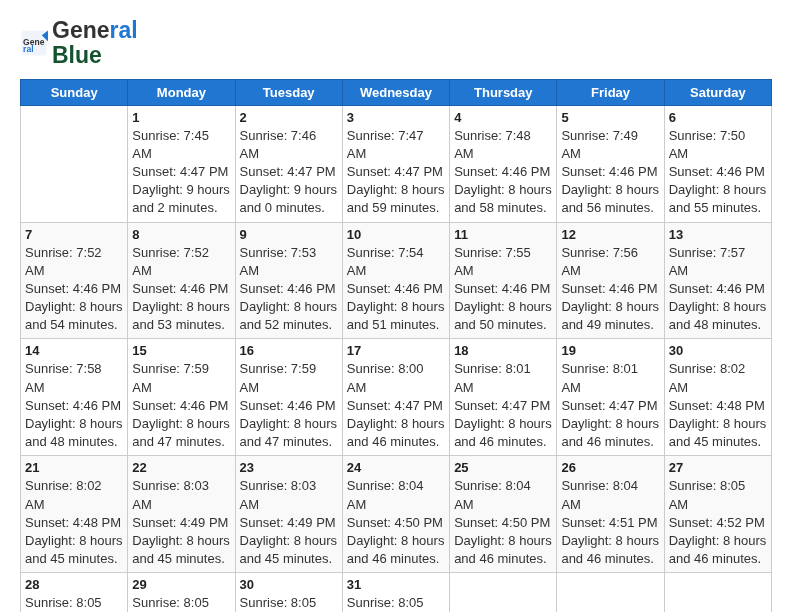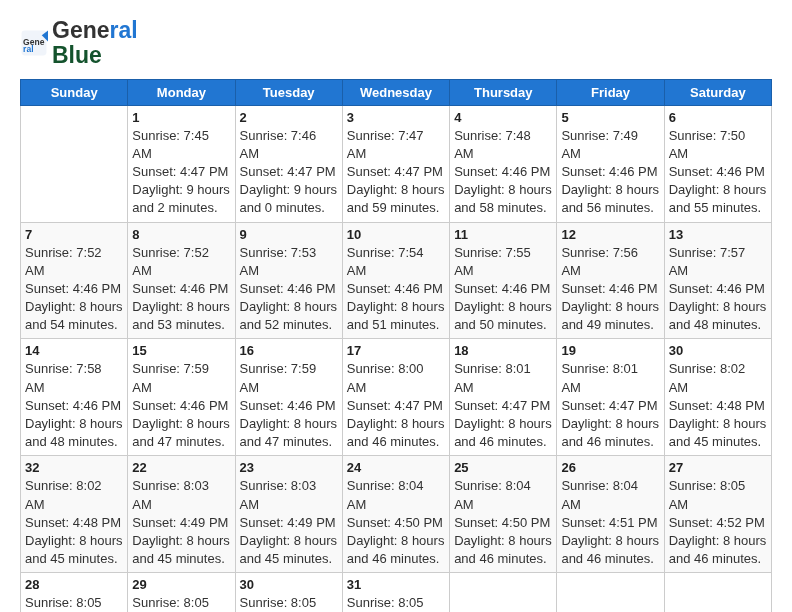--- a/index.html
+++ b/index.html
@@ -211,21 +211,21 @@
             <span class="day-num">19</span>
             <div class="day-info">Sunrise: 8:01 AM<br>Sunset: 4:47 PM<br>Daylight: 8 hours<br>and 46 minutes.</div>
           </td>
           <td>
             <span class="day-num">30</span>
             <div class="day-info">Sunrise: 8:02 AM<br>Sunset: 4:48 PM<br>Daylight: 8 hours<br>and 45 minutes.</div>
           </td>
         </tr>
         <tr>
           <td>
-            <span class="day-num">32</span>
+            <span class="day-num">21</span>
             <div class="day-info">Sunrise: 8:02 AM<br>Sunset: 4:48 PM<br>Daylight: 8 hours<br>and 45 minutes.</div>
           </td>
           <td>
             <span class="day-num">22</span>
             <div class="day-info">Sunrise: 8:03 AM<br>Sunset: 4:49 PM<br>Daylight: 8 hours<br>and 45 minutes.</div>
           </td>
           <td>
             <span class="day-num">23</span>
             <div class="day-info">Sunrise: 8:03 AM<br>Sunset: 4:49 PM<br>Daylight: 8 hours<br>and 45 minutes.</div>
           </td>

